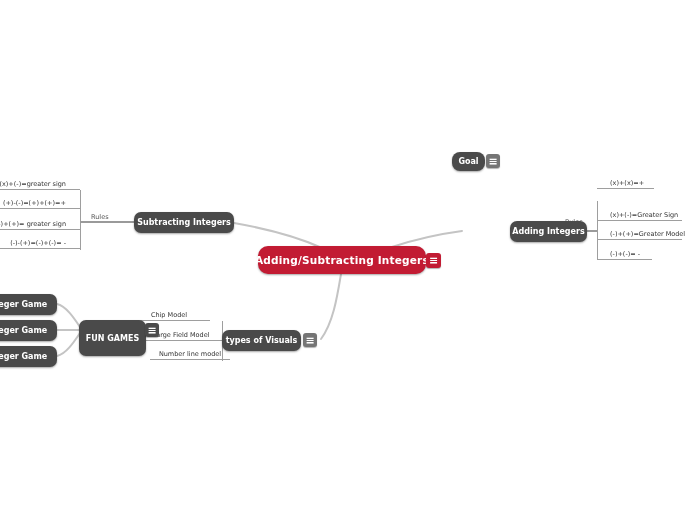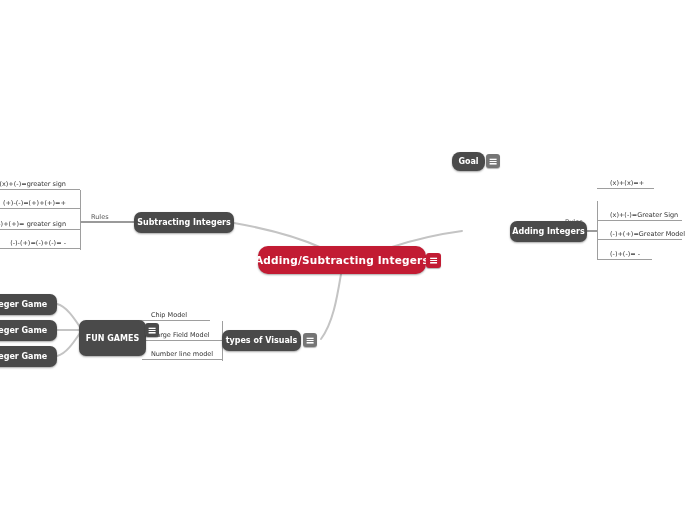--- a/index.html
+++ b/index.html
@@ -108,21 +108,21 @@
   <div class="bracket-v" style="left:597px;top:201px;height:59px;"></div>
   <div class="branch-line" style="left:538px;top:230px;width:59px;"></div>
   <div class="branch-label" style="left:565px;top:218px;">Rules</div>
 
   <div class="rule-item align-center" style="left:128px;top:308px;width:82px;">
     <span>Chip Model</span>
   </div>
   <div class="rule-item align-center" style="left:135px;top:328px;width:87px;">
     <span>Charge Field Model</span>
   </div>
-  <div class="rule-item align-center" style="left:142px;top:347px;width:80px;">
+  <div class="rule-item align-center" style="left:150px;top:347px;width:80px;">
     <span>Number line model</span>
   </div>
   <div class="bracket-v" style="left:222px;top:321px;height:40px;"></div>
 
   <div class="pill pill-root" style="left:258px;top:246px;width:168px;height:28px;">
     <span>Adding/Subtracting Integers</span>
   </div>
   <div class="menu-icon icon-red" style="left:426px;top:253px;width:15px;height:15px;">
     <span>≡</span>
   </div>

